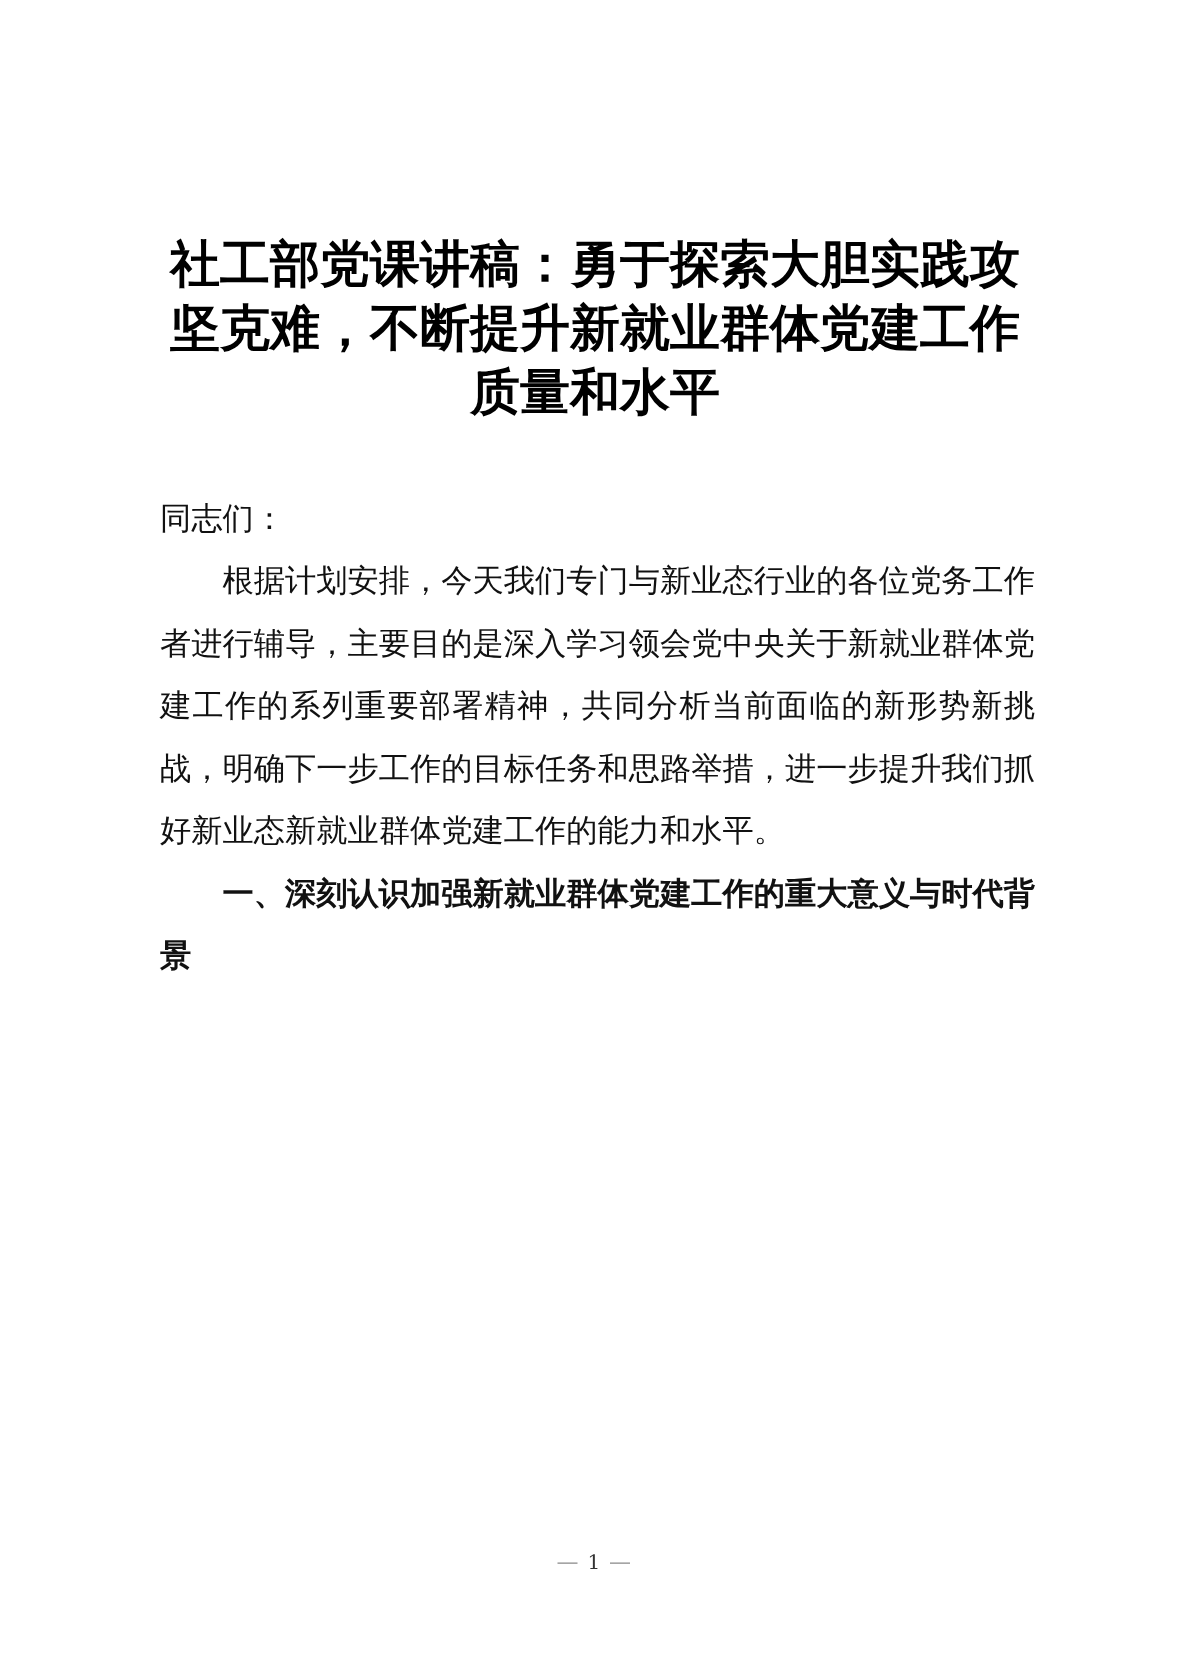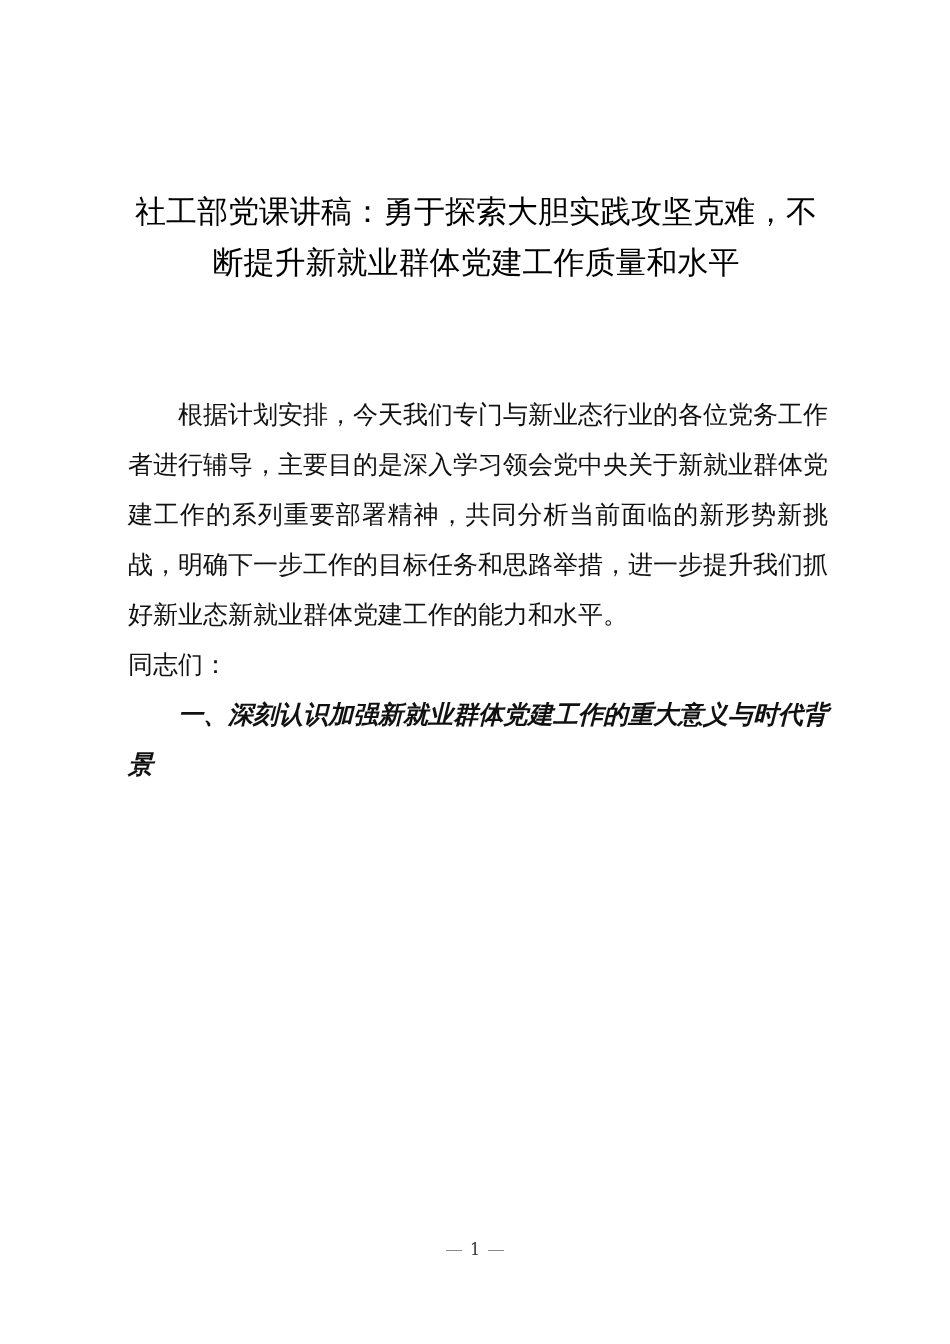--- a/index.html
+++ b/index.html
@@ -3,46 +3,46 @@
   <meta charset="utf-8">
   <style>
     html, body { margin: 0; padding: 0; background: #ffffff; }
     body { width: 950px; height: 1344px; position: relative; overflow: hidden; }
     .page {
       position: absolute; left: 0; top: 0; width: 950px; height: 1344px;
       background: #ffffff; color: #000;
     }
     .title {
       position: absolute; left: 120px; top: 186px; width: 712px;
-      font-family: "DejaVu Serif", serif; font-weight: normal;
-      font-size: 31px; line-height: 51px; text-align: center; letter-spacing: 0px;
+      font-family: "DejaVu Serif", serif; font-weight: bold;
+      font-size: 40px; line-height: 51px; text-align: center; letter-spacing: 0px;
       color: #000;
     }
     .body {
       position: absolute; left: 128px; top: 390px; width: 700px;
       font-family: "DejaVu Sans", sans-serif; font-size: 25px; line-height: 50px;
       color: #111;
     }
     .p { margin: 0; text-align: justify; }
     .indent { text-indent: 50px; }
-    .heading { font-weight: bold; font-style: italic; }
+    .heading { font-weight: bold; }
     .footer {
       position: absolute; left: 0; width: 950px; top: 1240px; text-align: center;
       font-family: "DejaVu Serif", serif; font-size: 16px; color: #333;
     }
     .dash { display: inline-block; width: 16px; height: 1px; background: #888; vertical-align: middle; margin: 0 8px; }
   </style>
 </head>
 <body>
 
 <div class="page">
   <div class="title">社工部党课讲稿：勇于探索大胆实践攻坚克难，不断提升新就业群体党建工作质量和水平</div>
 
   <div class="body">
+    <p class="p">同志们：</p>
     <p class="p indent">根据计划安排，今天我们专门与新业态行业的各位党务工作者进行辅导，主要目的是深入学习领会党中央关于新就业群体党建工作的系列重要部署精神，共同分析当前面临的新形势新挑战，明确下一步工作的目标任务和思路举措，进一步提升我们抓好新业态新就业群体党建工作的能力和水平。</p>
-    <p class="p">同志们：</p>
     <p class="p indent heading">一、深刻认识加强新就业群体党建工作的重大意义与时代背景</p>
   </div>
 
   <div class="footer">
     <span class="dash"></span><span>1</span><span class="dash"></span>
   </div>
 </div>
 
 </body></html>

